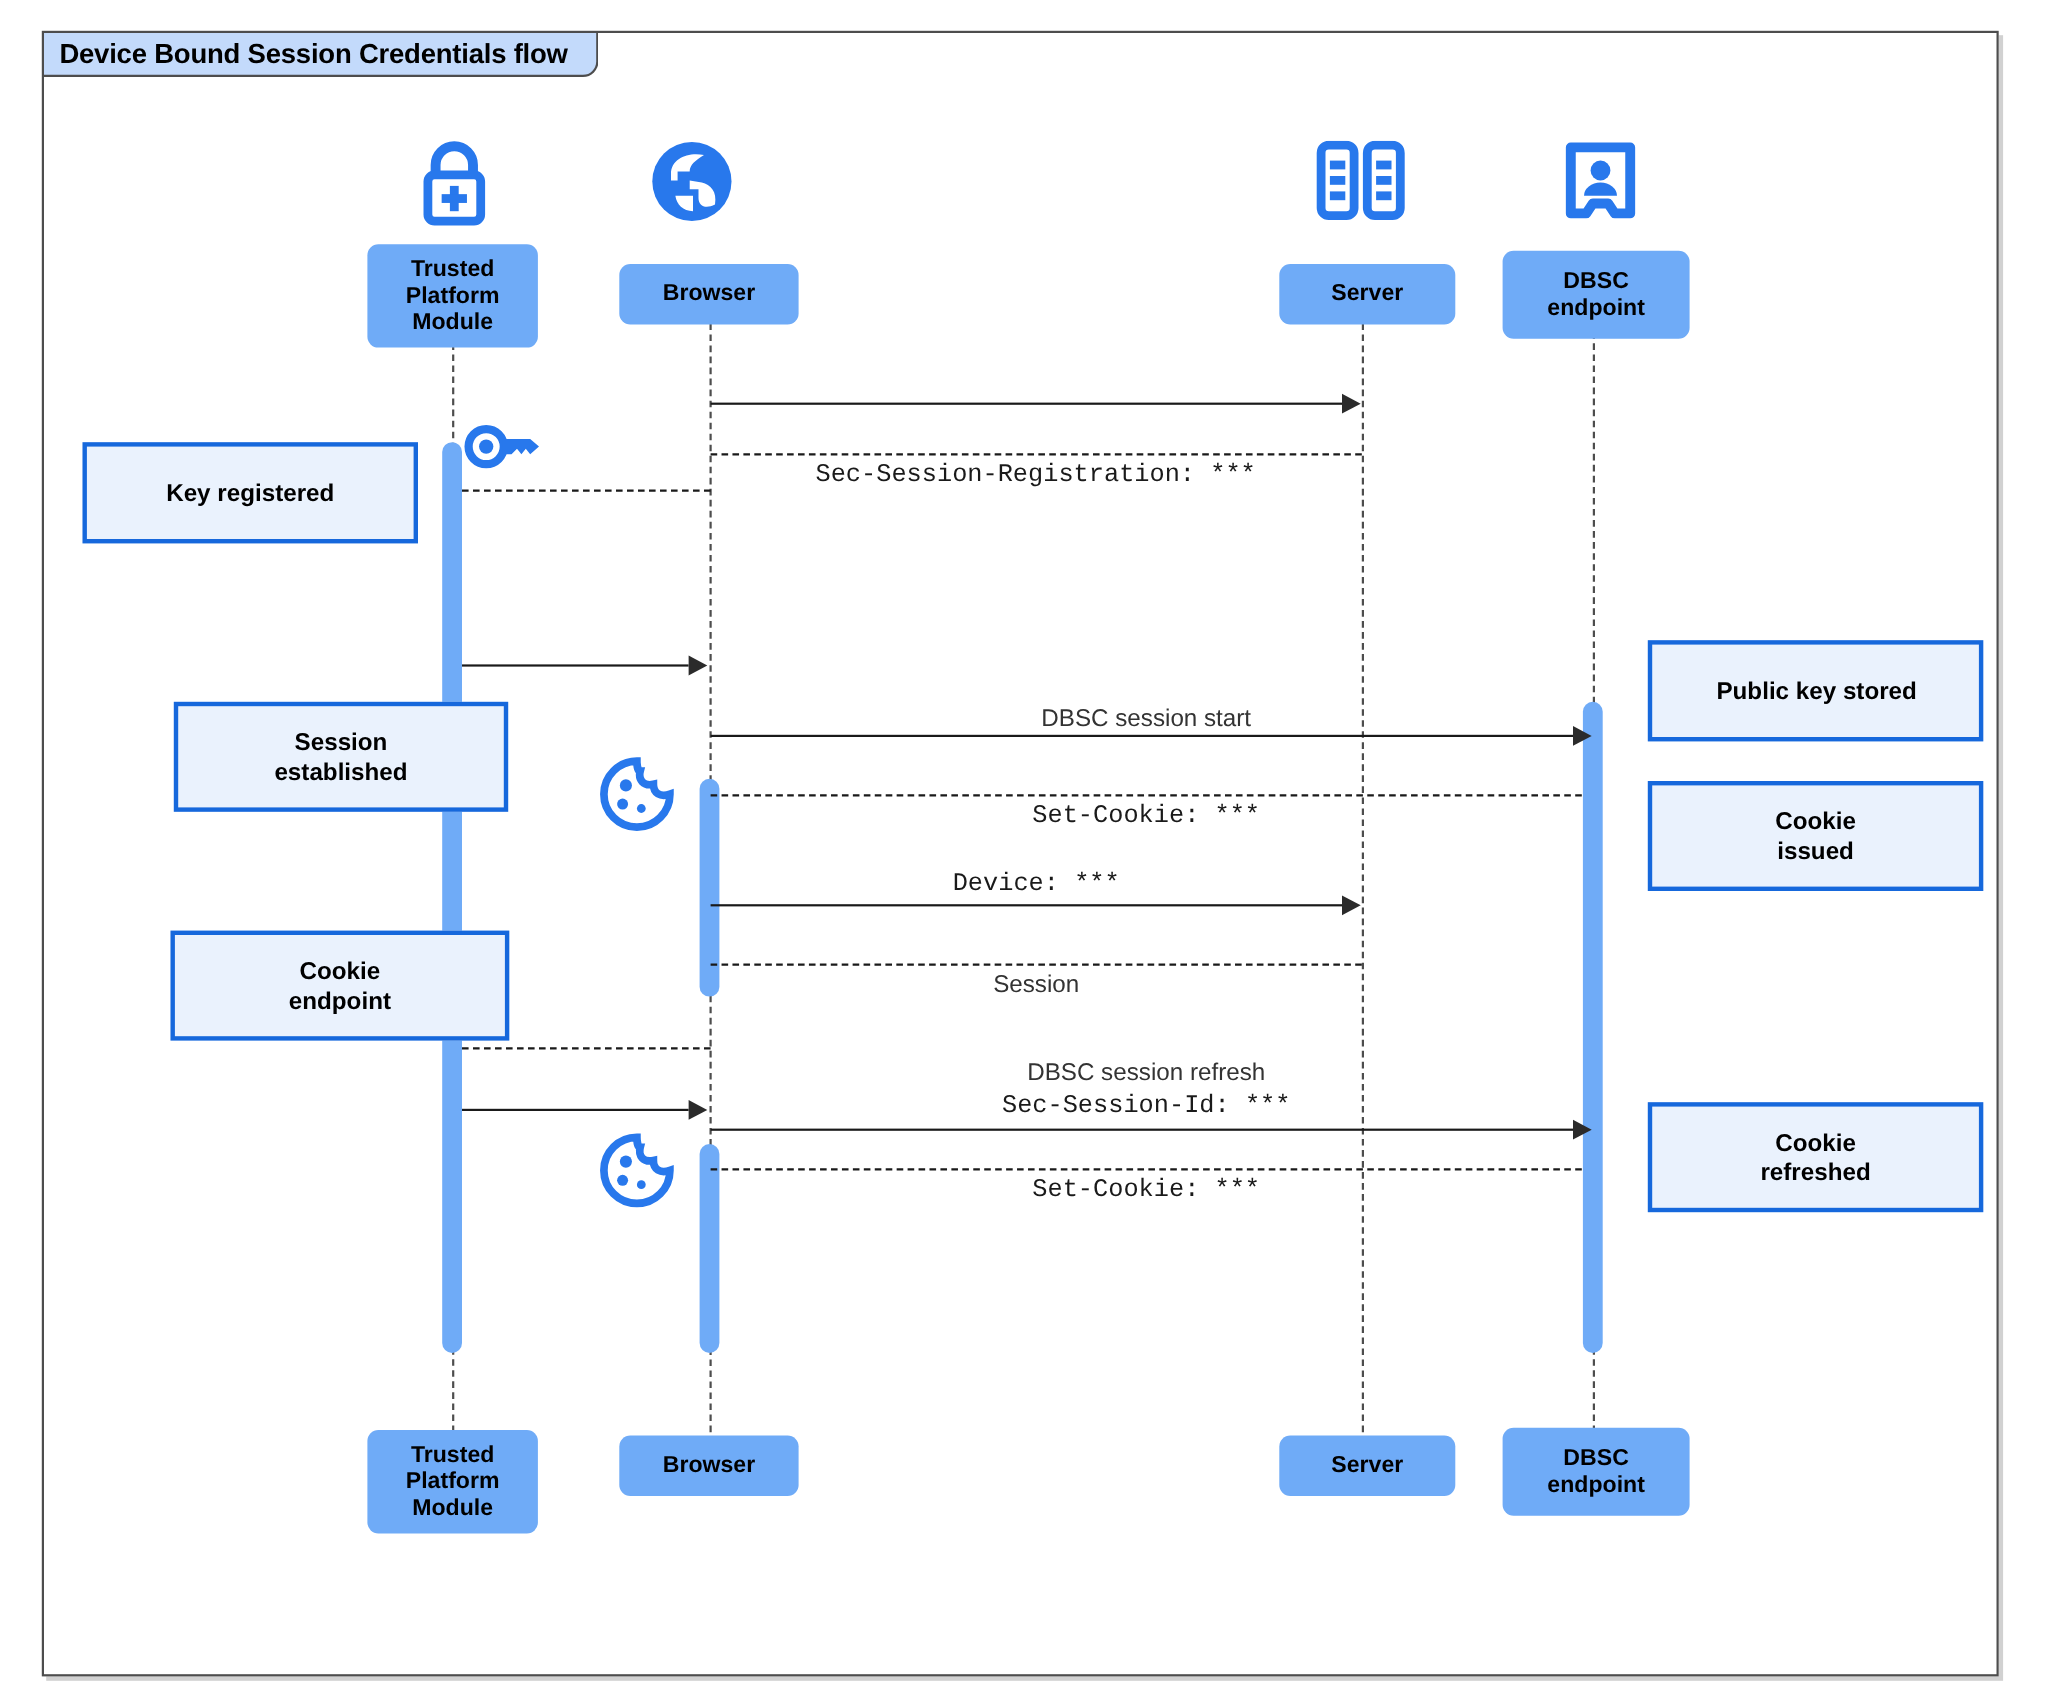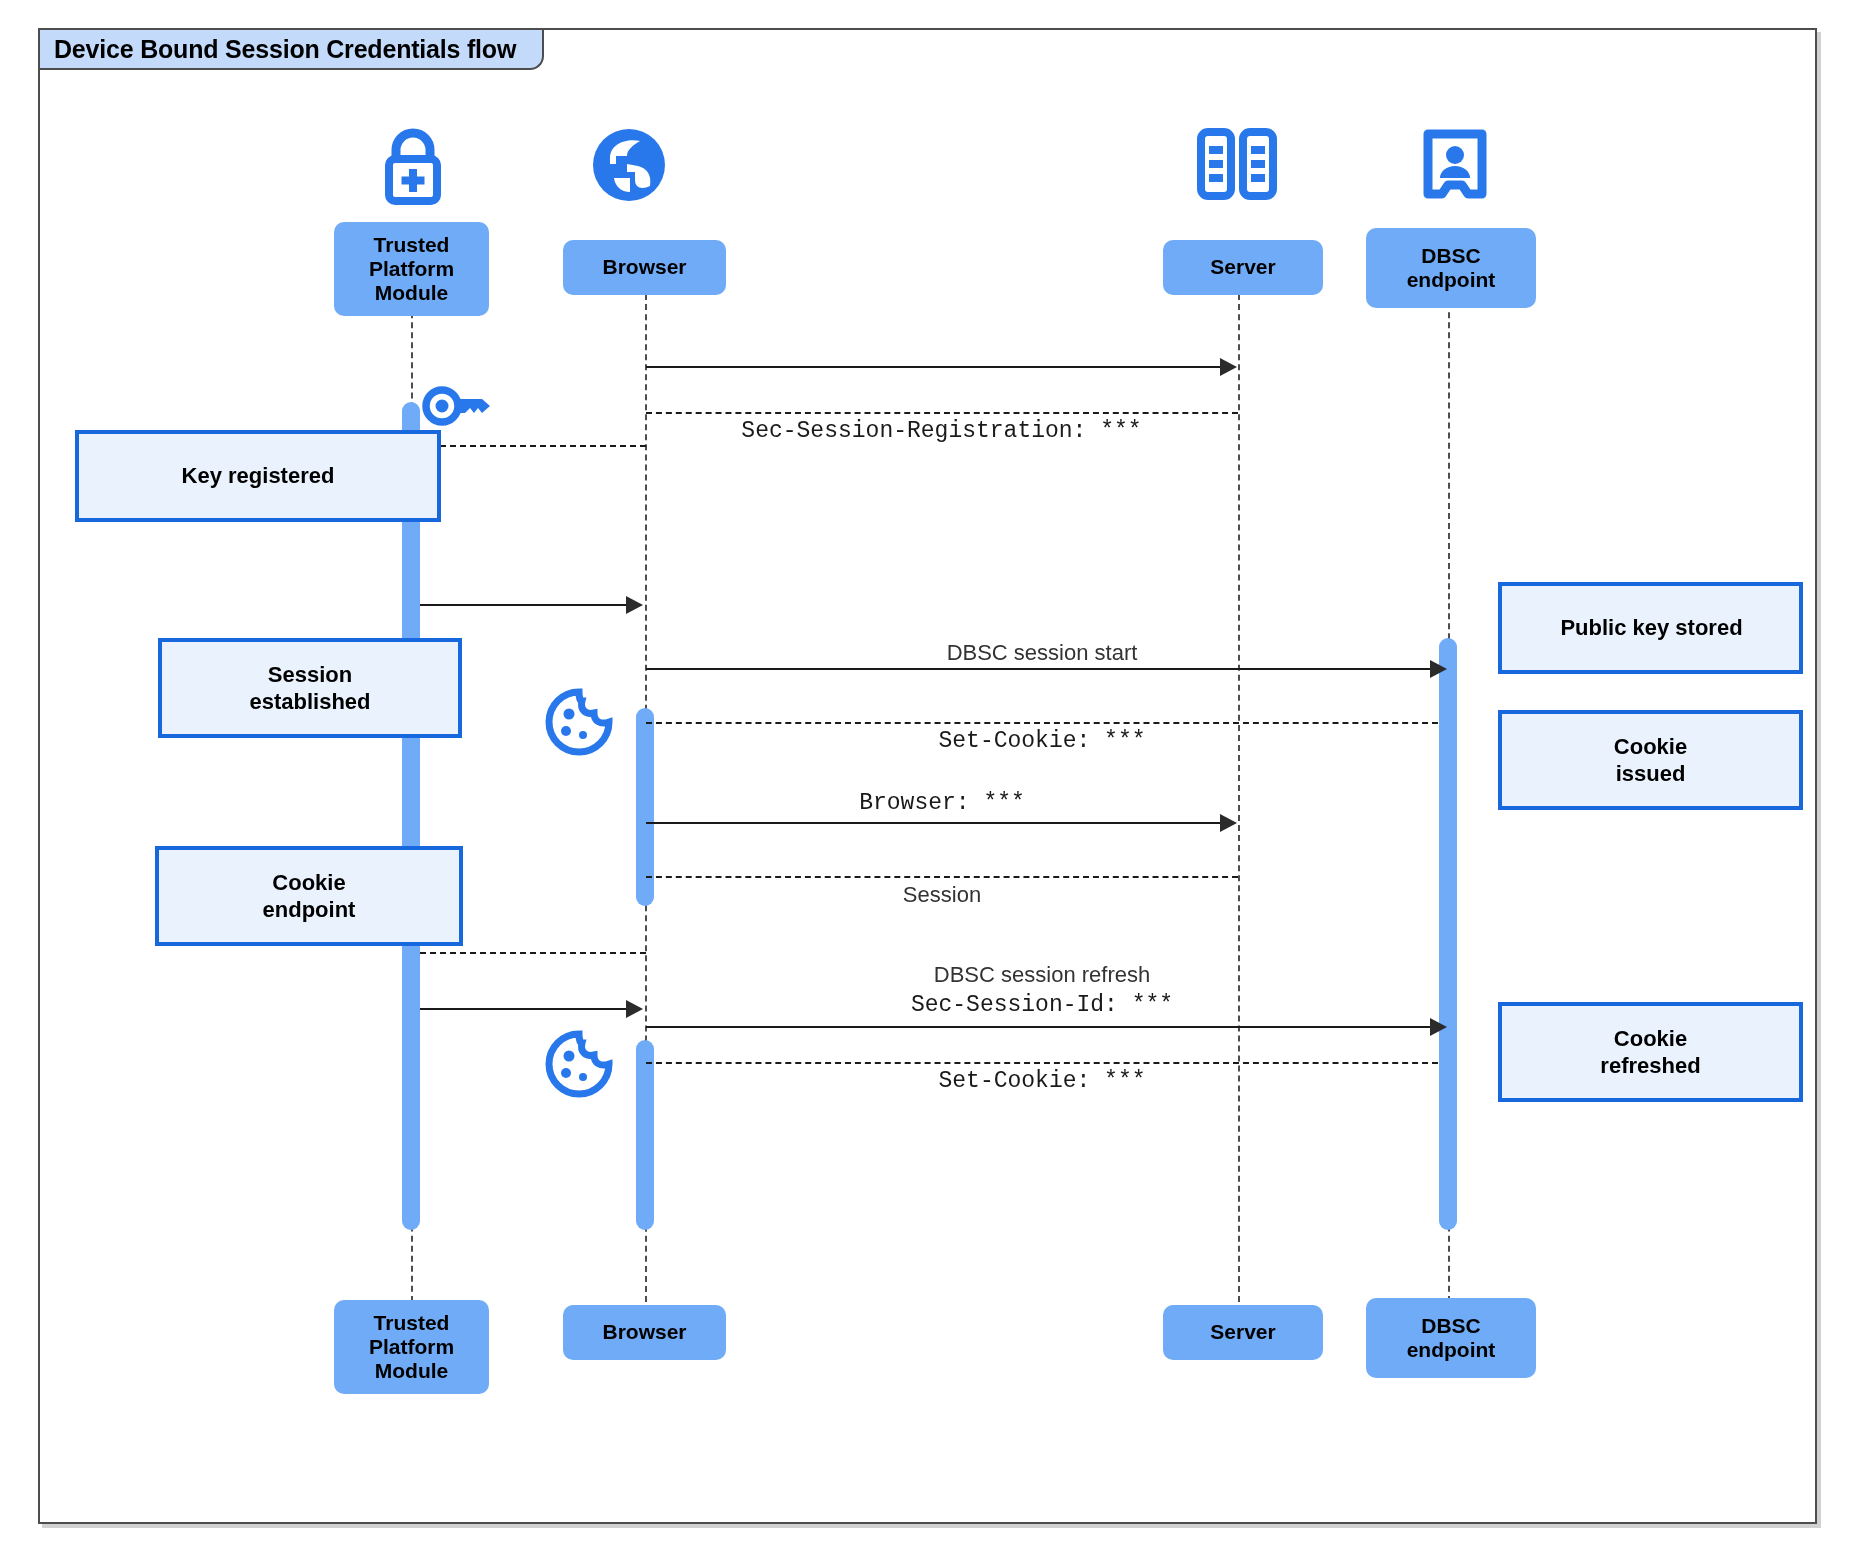--- a/index.html
+++ b/index.html
@@ -240,21 +240,21 @@
       <circle cx="22" cy="26" r="6.5" fill="#2878ec"></circle>
       <path d="M37 19 H62 L70 26 L62 33 L58 28 L54 33 L50 28 L45 33 H37 Z" fill="#2878ec"></path>
     </svg>
   </div>
 
   <div class="msg-line dashed" style="left:420px; top:445px; width:226px;"></div>
   <svg class="arrow-head" width="26" height="30" style="left:414px; top:431px;" viewBox="0 0 26 30">
     <polyline points="24,2 3,14 24,28" fill="none" stroke="#2b2b2b" stroke-width="2.4"></polyline>
   </svg>
 
-  <div class="note" style="left:75px; top:402px; width:366px; height:92px;margin-top:28px;">
+  <div class="note" style="left:75px; top:402px; width:305px; height:92px;">
     <span>Key registered</span>
   </div>
 
   <div class="msg-line" style="left:420px; top:604px; width:206px;"></div>
   <div class="arrow-head arrow-solid-right" style="left:626px; top:596px;"></div>
 
   <div class="note" style="left:1498px; top:582px; width:305px; height:92px;padding-left:12px;">
     <span>Public key stored</span>
   </div>
 
@@ -280,21 +280,21 @@
   <svg class="arrow-head" width="26" height="30" style="left:640px; top:708px;" viewBox="0 0 26 30">
     <polyline points="24,2 3,14 24,28" fill="none" stroke="#2b2b2b" stroke-width="2.4"></polyline>
   </svg>
   <div class="msg-label mono" style="left:646px; top:728px; width:792px;">Set-Cookie: ***</div>
 
   <div class="note" style="left:1498px; top:710px; width:305px; height:100px; flex-direction:column;">
     <span>Cookie</span>
     <span>issued</span>
   </div>
 
-  <div class="msg-label mono" style="left:646px; top:790px; width:592px;">Browser: ***</div>
+  <div class="msg-label mono" style="left:646px; top:790px; width:592px;">Device: ***</div>
   <div class="msg-line" style="left:646px; top:822px; width:574px;"></div>
   <div class="arrow-head arrow-solid-right" style="left:1220px; top:814px;"></div>
 
   <div class="note" style="left:155px; top:846px; width:308px; height:100px; flex-direction:column;">
     <span>Cookie</span>
     <span>endpoint</span>
   </div>
 
   <div class="msg-line dashed" style="left:646px; top:876px; width:592px;"></div>
   <svg class="arrow-head" width="26" height="30" style="left:640px; top:862px;" viewBox="0 0 26 30">

